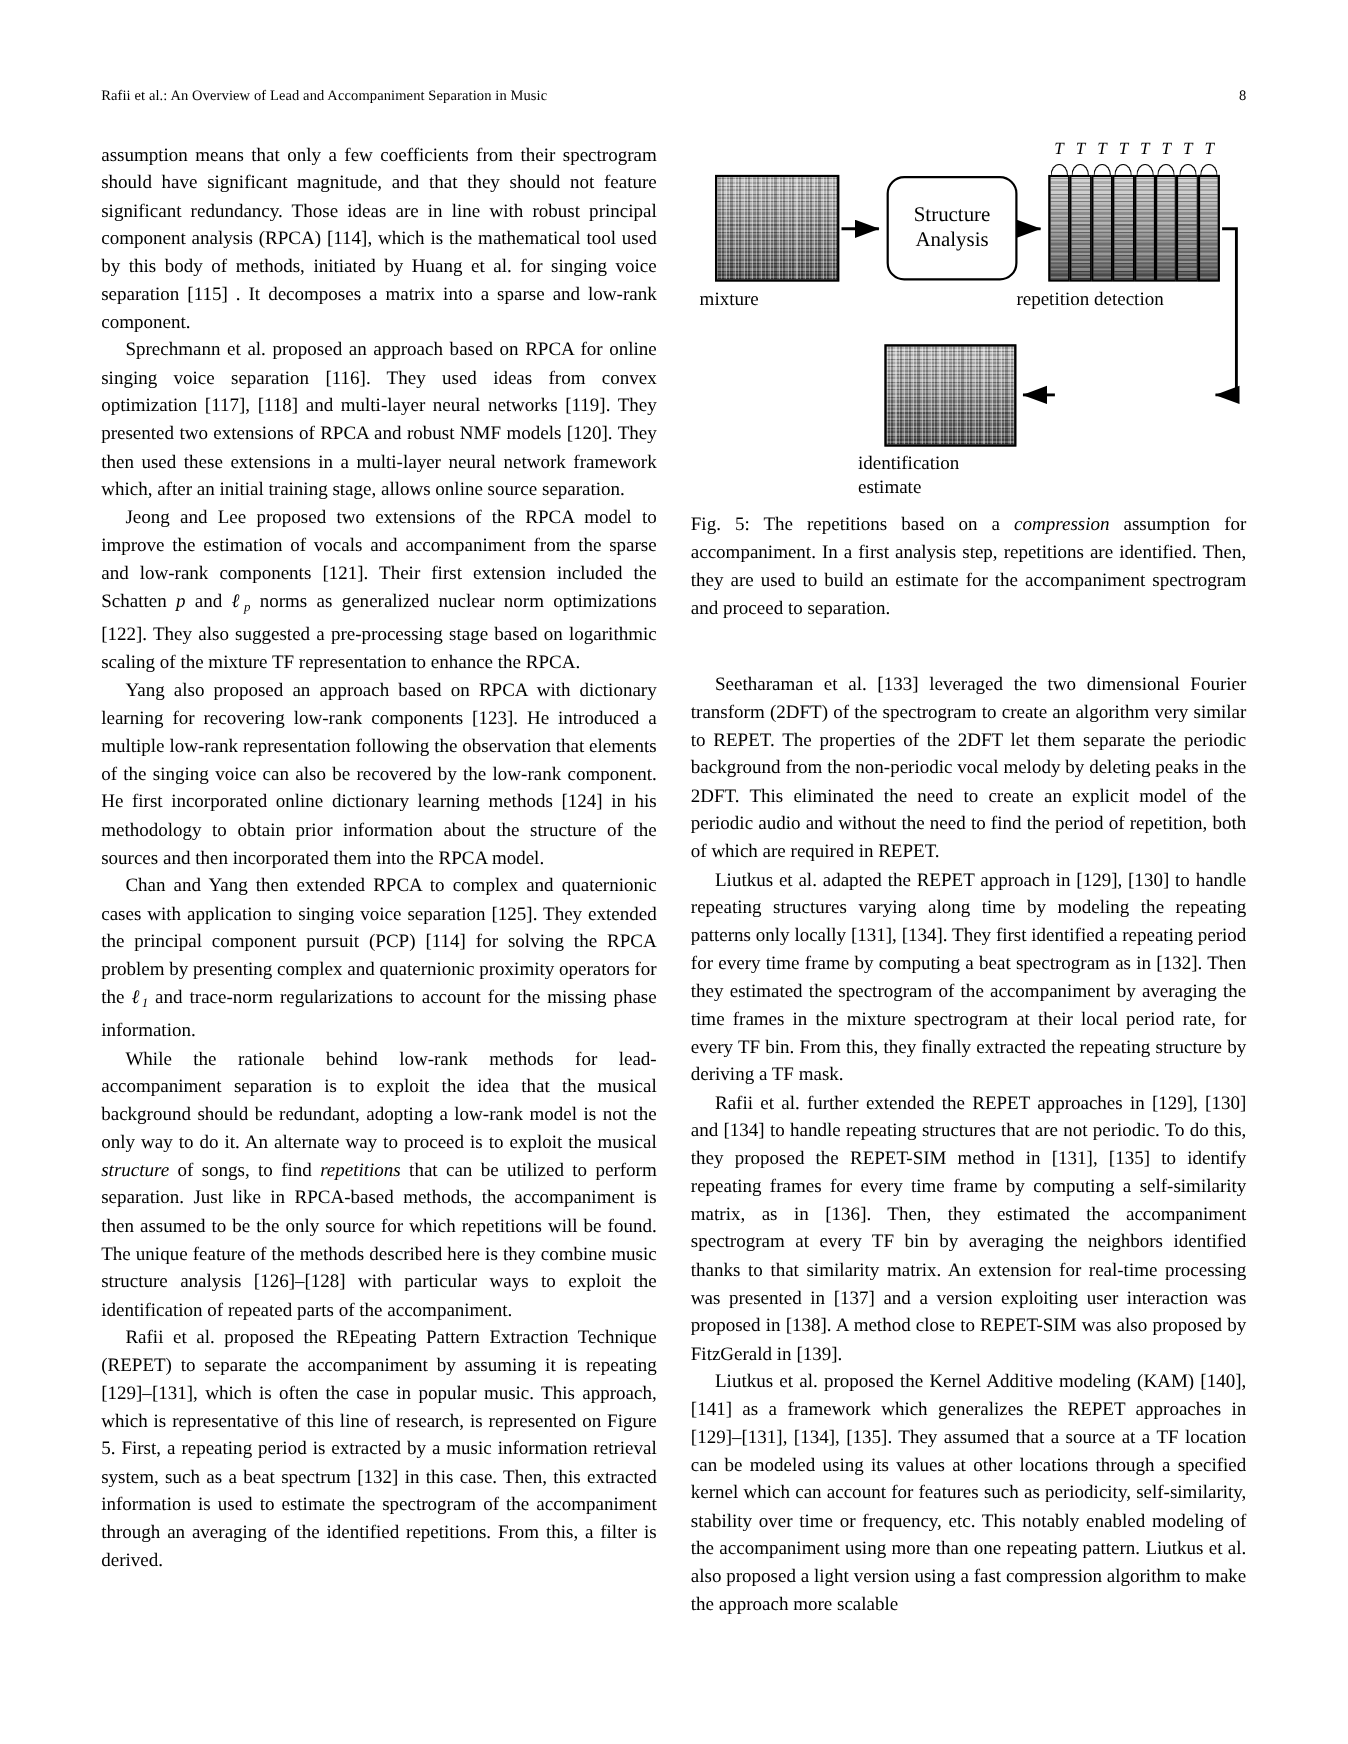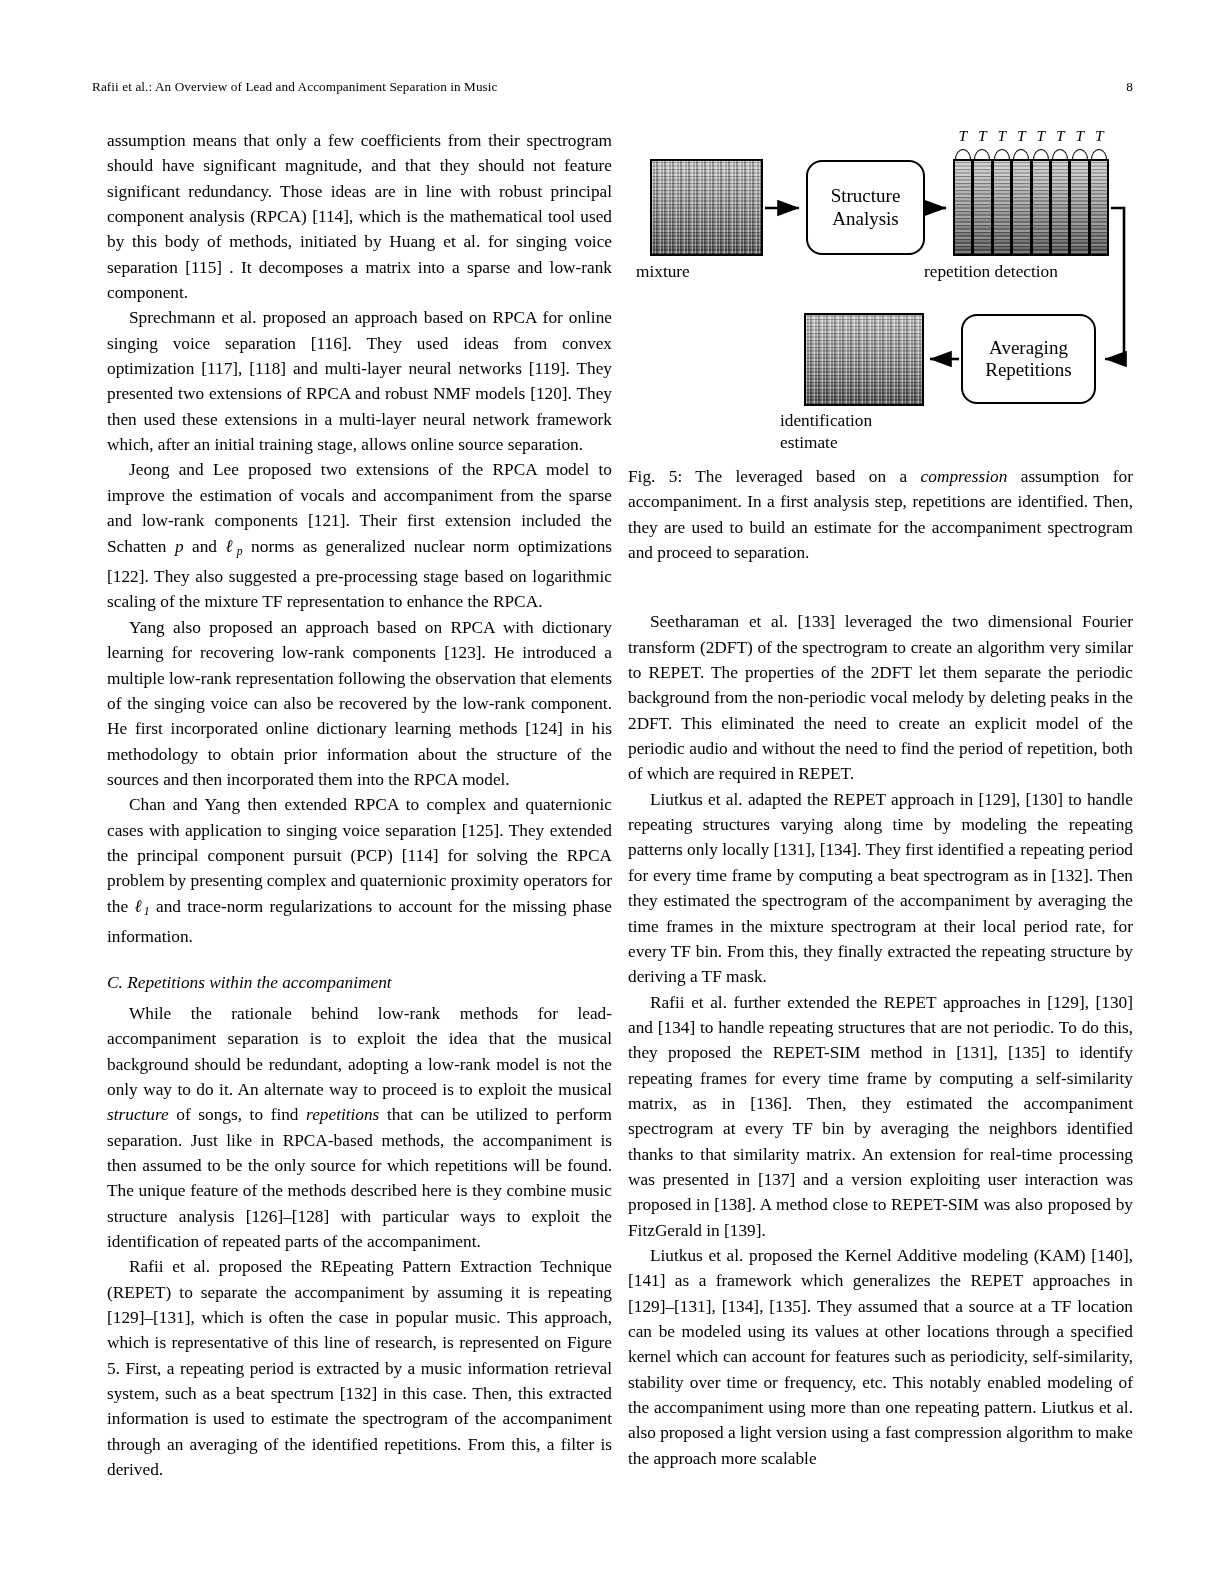--- a/index.html
+++ b/index.html
@@ -45,21 +45,21 @@
     top: 104px;
     width: 1041px;
     height: 1430px;
   }
   .col {
     position: absolute;
     top: 0;
     width: 505px;
     height: 1430px;
   }
-  .col-left  { left: 15px; }
+  .col-left  { left: 0; }
   .col-right { left: 536px; }
 
   p.body {
     margin: 0;
     text-align: justify;
     text-justify: inter-word;
     font-size: 17.3px;
     line-height: 25.35px;
     text-indent: 22px;
     hyphens: manual;
@@ -245,21 +245,20 @@
       <p class="body noindent"><span>assumption means that only a few coefficients from their spectrogram should have significant magnitude, and that they should not feature significant redundancy. Those ideas are in line with robust principal component analysis (RPCA) [114], which is the mathematical tool used by this body of methods, initiated by Huang et al. for singing voice separation [115] . It decomposes a matrix into a sparse and low-rank component.</span></p>
 
       <p class="body"><span>Sprechmann et al. proposed an approach based on RPCA for online singing voice separation [116]. They used ideas from convex optimization [117], [118] and multi-layer neural networks [119]. They presented two extensions of RPCA and robust NMF models [120]. They then used these extensions in a multi-layer neural network framework which, after an initial training stage, allows online source separation.</span></p>
 
       <p class="body"><span>Jeong and Lee proposed two extensions of the RPCA model to improve the estimation of vocals and accompaniment from the sparse and low-rank components [121]. Their first extension included the Schatten </span><span class="mathit">p</span><span> and </span><span class="ell">ℓ</span><span class="sub">p</span><span> norms as generalized nuclear norm optimizations [122]. They also suggested a pre-processing stage based on logarithmic scaling of the mixture TF representation to enhance the RPCA.</span></p>
 
       <p class="body"><span>Yang also proposed an approach based on RPCA with dictionary learning for recovering low-rank components [123]. He introduced a multiple low-rank representation following the observation that elements of the singing voice can also be recovered by the low-rank component. He first incorporated online dictionary learning methods [124] in his methodology to obtain prior information about the structure of the sources and then incorporated them into the RPCA model.</span></p>
 
       <p class="body"><span>Chan and Yang then extended RPCA to complex and quaternionic cases with application to singing voice separation [125]. They extended the principal component pursuit (PCP) [114] for solving the RPCA problem by presenting complex and quaternionic proximity operators for the </span><span class="ell">ℓ</span><span class="sub">1</span><span> and trace-norm regularizations to account for the missing phase information.</span></p>
 
-      <h3 class="section">C. Repetitions within the accompaniment</h3>
 
       <p class="body"><span>While the rationale behind low-rank methods for lead-accompaniment separation is to exploit the idea that the musical background should be redundant, adopting a low-rank model is not the only way to do it. An alternate way to proceed is to exploit the musical </span><i class="it">structure</i><span> of songs, to find </span><i class="it">repetitions</i><span> that can be utilized to perform separation. Just like in RPCA-based methods, the accompaniment is then assumed to be the only source for which repetitions will be found. The unique feature of the methods described here is they combine music structure analysis [126]–[128] with particular ways to exploit the identification of repeated parts of the accompaniment.</span></p>
 
       <p class="body"><span>Rafii et al. proposed the REpeating Pattern Extraction Technique (REPET) to separate the accompaniment by assuming it is repeating [129]–[131], which is often the case in popular music. This approach, which is representative of this line of research, is represented on Figure 5. First, a repeating period is extracted by a music information retrieval system, such as a beat spectrum [132] in this case. Then, this extracted information is used to estimate the spectrogram of the accompaniment through an averaging of the identified repetitions. From this, a filter is derived.</span></p>
 
     </div>
 
     <div class="col col-right">
 
       <div class="figure">
@@ -327,38 +326,34 @@
             <div class="seg"></div>
             <div class="seg"></div>
             <div class="seg"></div>
             <div class="seg"></div>
             <div class="seg"></div>
             <div class="seg"></div>
             <div class="seg"></div>
             <div class="seg"></div>
           </div>
 
-          <div class="procbox averaging">
-            <span>Averaging</span>
-            <span>Repetitions</span>
-          </div>
 
           <div class="spec accomp"></div>
 
           <div class="fig-label mixture-lbl">mixture</div>
           <div class="fig-label repdet-lbl">repetition detection</div>
           <div class="fig-label accomp-lbl">
             <div>identification</div>
             <div>estimate</div>
           </div>
 
         </div>
       </div>
 
-      <p class="caption"><span>Fig. 5: The leveraged based on a </span><i class="it">compression</i><span> assumption for accompaniment. In a first analysis step, repetitions are identified. Then, they are used to build an estimate for the accompaniment spectrogram and proceed to separation.</span></p>
+      <p class="caption"><span>Fig. 5: The repetitions based on a </span><i class="it">compression</i><span> assumption for accompaniment. In a first analysis step, repetitions are identified. Then, they are used to build an estimate for the accompaniment spectrogram and proceed to separation.</span></p>
 
       <div style="height:44px"></div>
 
       <p class="body"><span>Seetharaman et al. [133] leveraged the two dimensional Fourier transform (2DFT) of the spectrogram to create an algorithm very similar to REPET. The properties of the 2DFT let them separate the periodic background from the non-periodic vocal melody by deleting peaks in the 2DFT. This eliminated the need to create an explicit model of the periodic audio and without the need to find the period of repetition, both of which are required in REPET.</span></p>
 
       <p class="body"><span>Liutkus et al. adapted the REPET approach in [129], [130] to handle repeating structures varying along time by modeling the repeating patterns only locally [131], [134]. They first identified a repeating period for every time frame by computing a beat spectrogram as in [132]. Then they estimated the spectrogram of the accompaniment by averaging the time frames in the mixture spectrogram at their local period rate, for every TF bin. From this, they finally extracted the repeating structure by deriving a TF mask.</span></p>
 
       <p class="body"><span>Rafii et al. further extended the REPET approaches in [129], [130] and [134] to handle repeating structures that are not periodic. To do this, they proposed the REPET-SIM method in [131], [135] to identify repeating frames for every time frame by computing a self-similarity matrix, as in [136]. Then, they estimated the accompaniment spectrogram at every TF bin by averaging the neighbors identified thanks to that similarity matrix. An extension for real-time processing was presented in [137] and a version exploiting user interaction was proposed in [138]. A method close to REPET-SIM was also proposed by FitzGerald in [139].</span></p>
 
       <p class="body"><span>Liutkus et al. proposed the Kernel Additive modeling (KAM) [140], [141] as a framework which generalizes the REPET approaches in [129]–[131], [134], [135]. They assumed that a source at a TF location can be modeled using its values at other locations through a specified kernel which can account for features such as periodicity, self-similarity, stability over time or frequency, etc. This notably enabled modeling of the accompaniment using more than one repeating pattern. Liutkus et al. also proposed a light version using a fast compression algorithm to make the approach more scalable</span></p>

